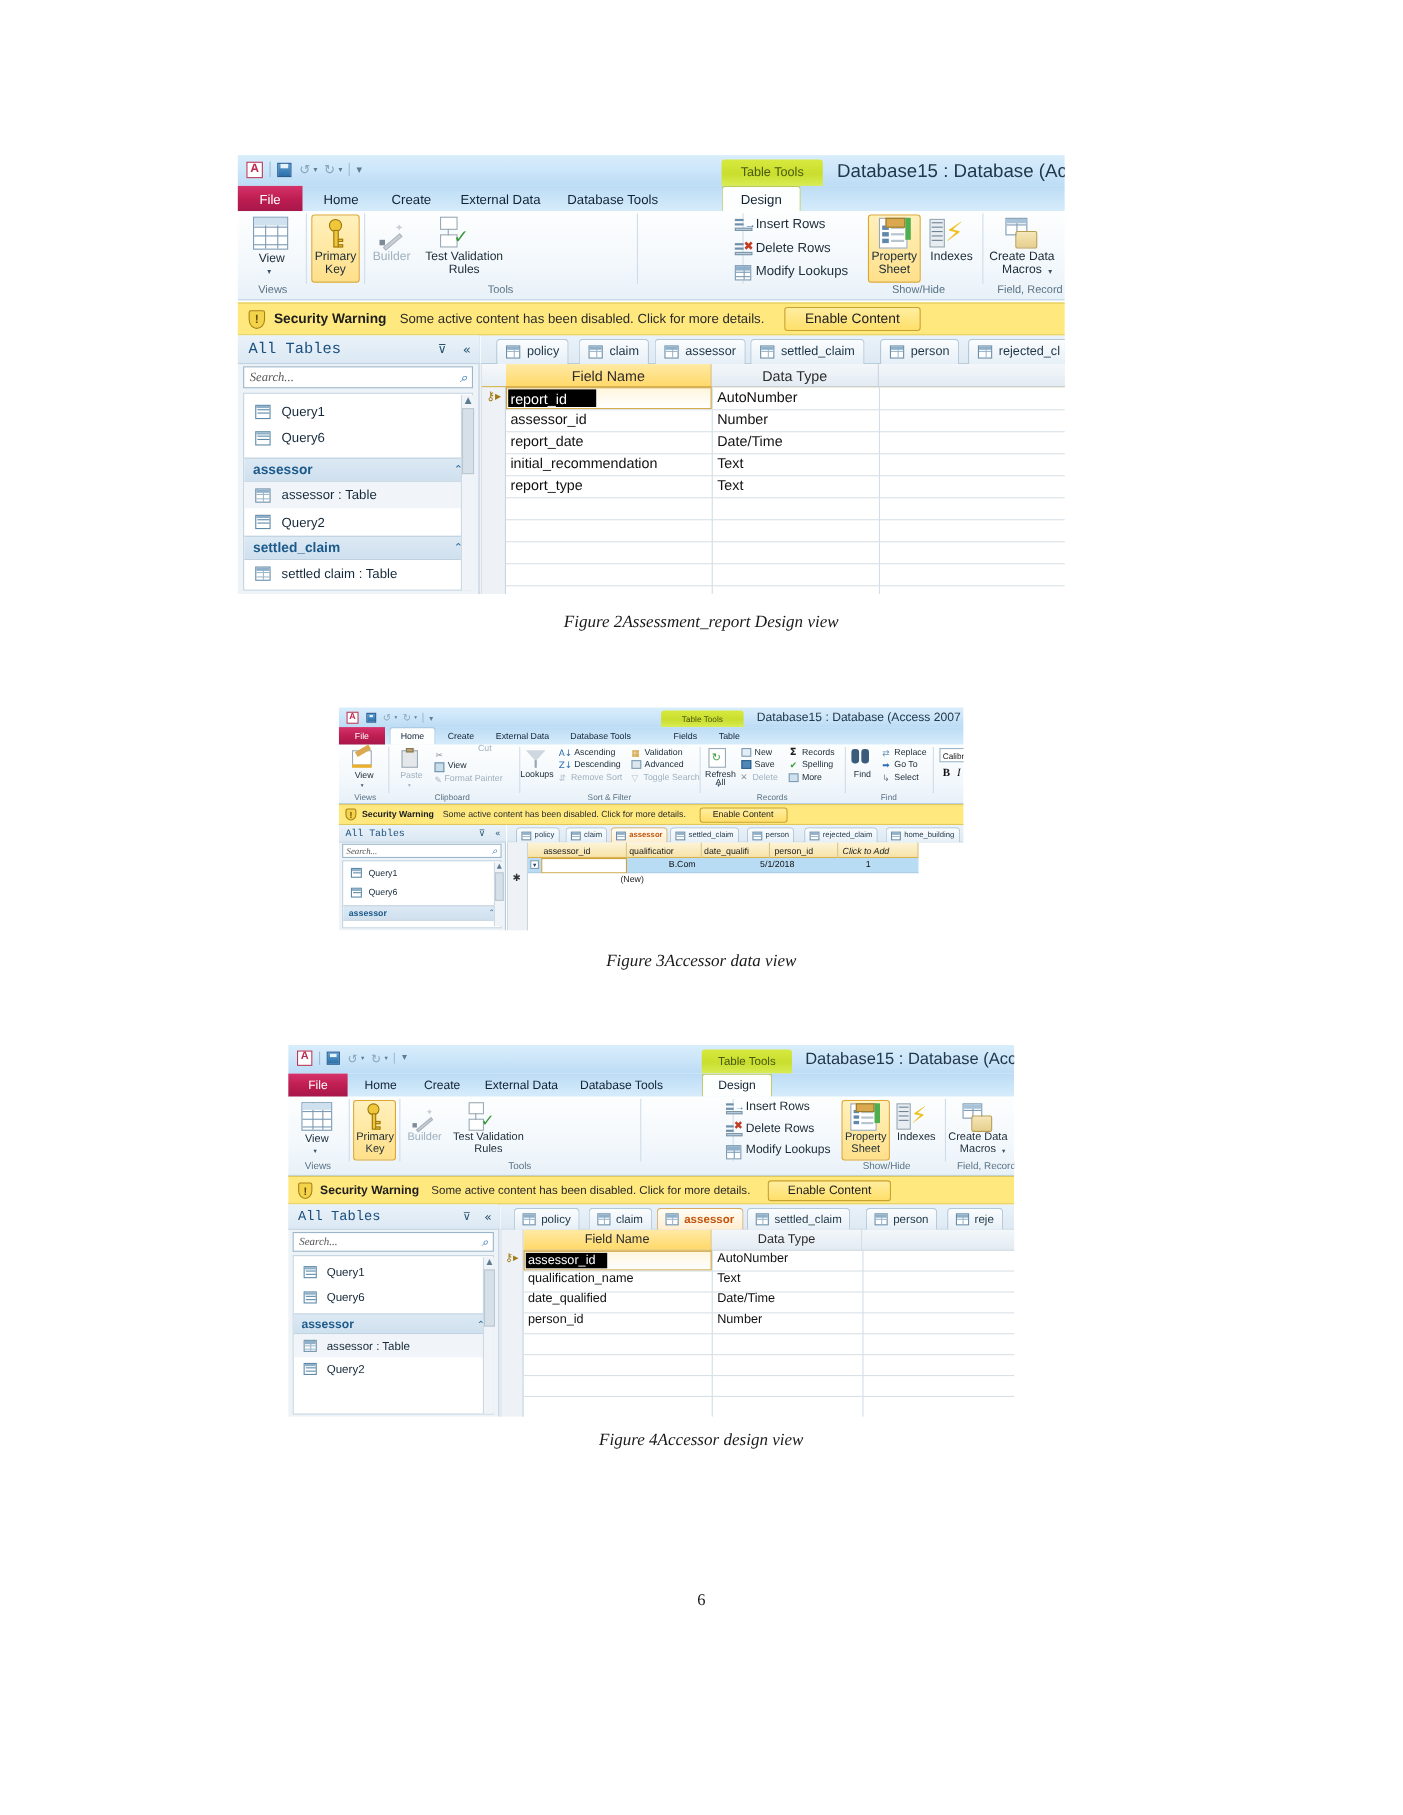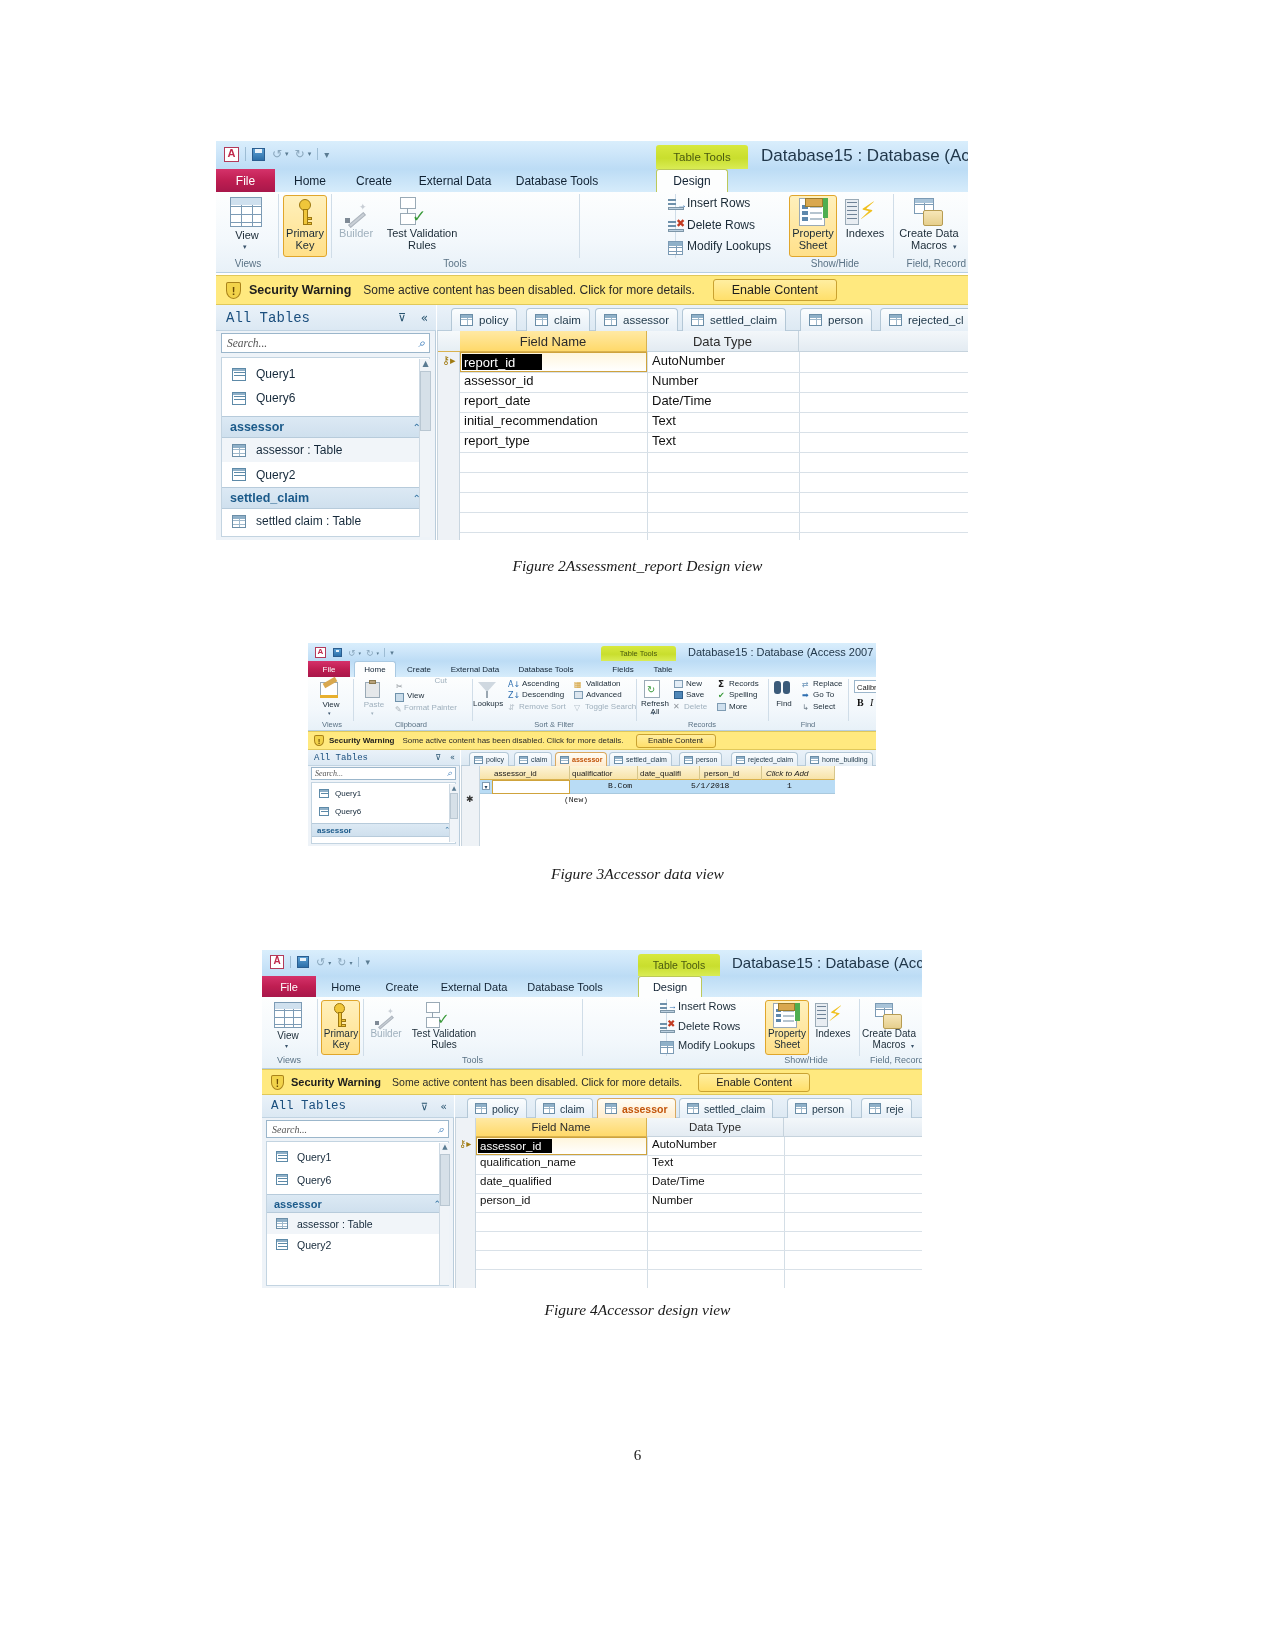--- a/index.html
+++ b/index.html
@@ -148,21 +148,21 @@
   .dg-hl { position:absolute; background:#000; color:#fff;
       font-family:"Liberation Sans",sans-serif; display:flex; align-items:center; padding-left:2px;}
   .keyglyph { position:absolute; color:#a07b12; font-family:"DejaVu Sans",sans-serif; }
 
   
   .ds-hdr { position:absolute; background:linear-gradient(to bottom,#fdf4d8,#f7e3a8);
      border-bottom:1px solid #d9b24f; }
   .ds-hcell { position:absolute; font-family:"Liberation Sans",sans-serif; color:#1a1a1a;
      border-right:1px solid #d6c68c; display:flex;align-items:center; }
   .ds-row { position:absolute; background:#b9dcf5; border-bottom:1px solid #a9c9de; }
-  .ds-cell { position:absolute; font-family:Liberation Mono, monospace; color:#101010;padding-left:36px; }
+  .ds-cell { position:absolute; font-family:Liberation Sans, sans-serif; color:#101010;padding-left:36px; }
   .ds-newrow { position:absolute; background:#fff; }
 
   
   .caption { position:absolute; width:100%; text-align:center;
      font-family:"Liberation Serif", serif; font-style:italic; color:#1a1a1a; }
   .pagenum { position:absolute; width:100%; text-align:center;
      font-family:"Liberation Serif", serif; color:#1a1a1a; }
 </style>
 </head>
 <body>

